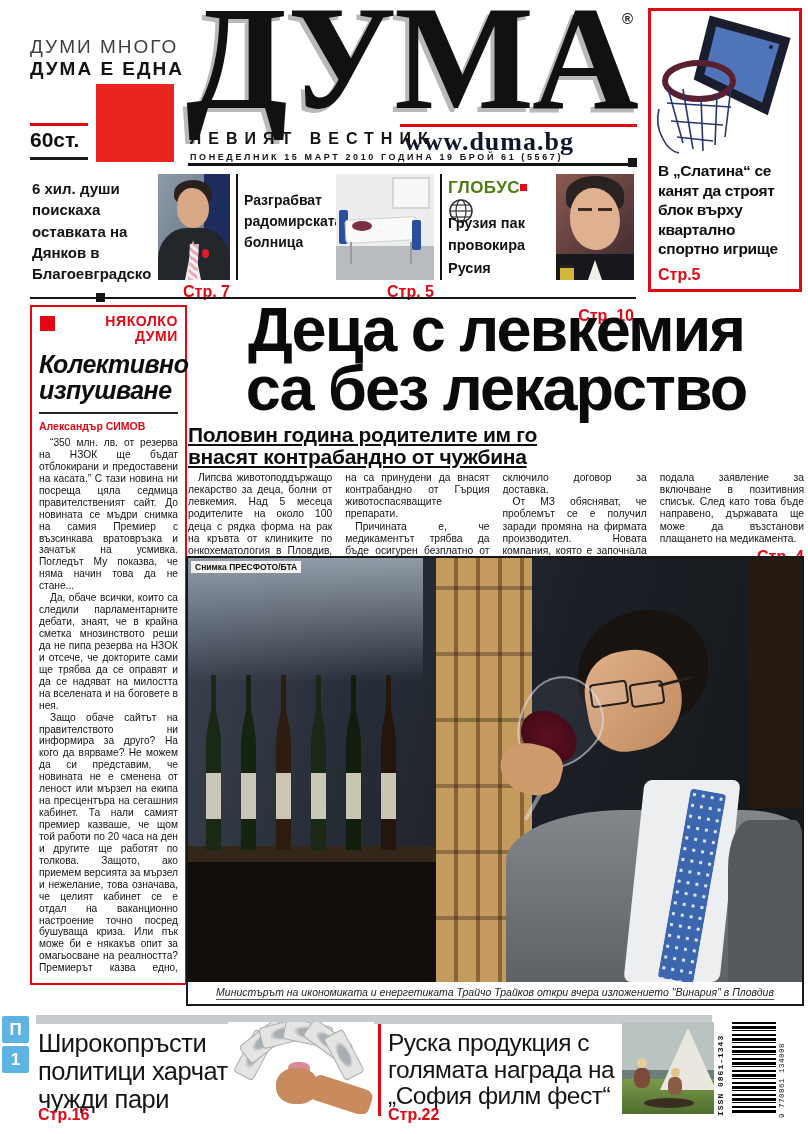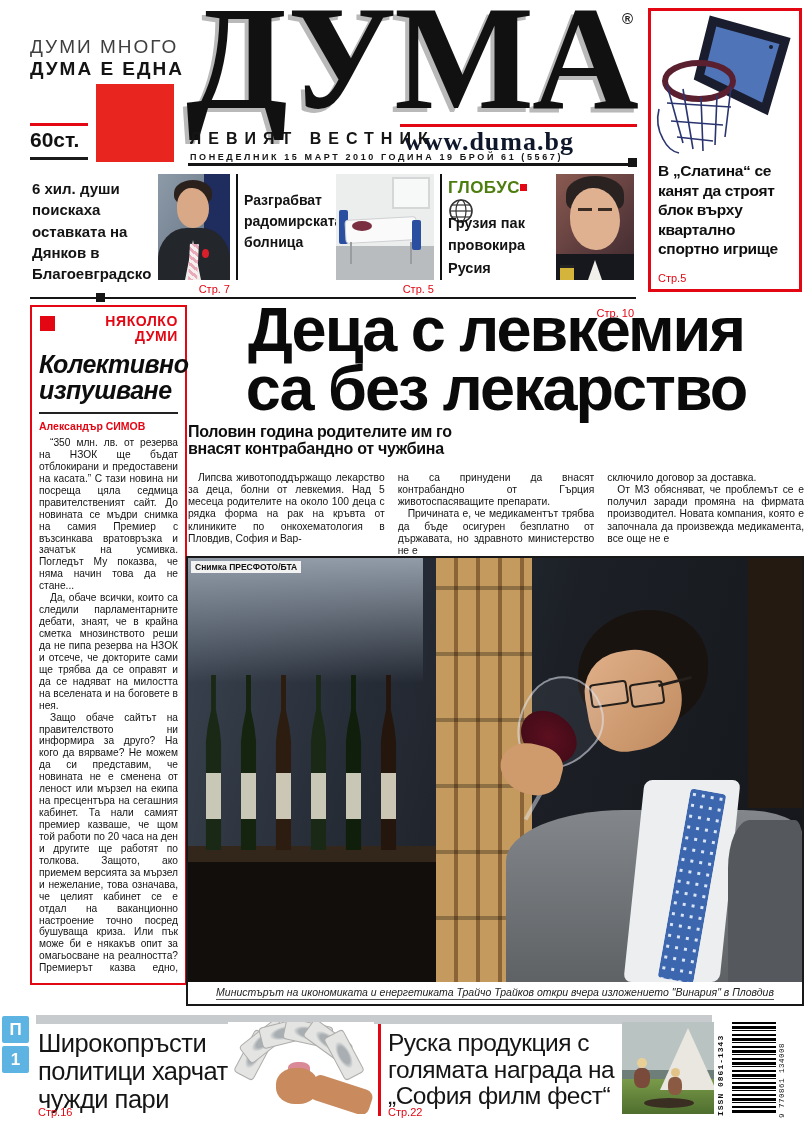--- a/index.html
+++ b/index.html
@@ -25,21 +25,21 @@
   .dateline{left:190px;top:152px;font-size:9px;font-weight:bold;letter-spacing:2.6px;color:#151515;}
   .header-rule{left:188px;top:163px;width:448px;height:3px;background:#151515;}
   .header-rule-sq{left:628px;top:158px;width:9px;height:9px;background:#151515;}
 
   
   .promo-box{left:648px;top:8px;width:154px;height:284px;border:3px solid #e30613;background:#fff;box-sizing:border-box;}
   .promo-img{position:absolute;left:2px;top:2px;width:144px;height:142px;}
   .promo-text{position:absolute;left:7px;top:150px;width:136px;font-size:15.5px;font-weight:bold;
               line-height:1.26;color:#0e0e0e;letter-spacing:-0.3px;}
   .promo-page{position:absolute;left:7px;bottom:5px;}
-  .pref{color:#e30613;font-weight:normal;font-size:11px;}
+  .pref{color:#e30613;font-weight:bold;font-size:16px;}
 
   
   .t1-text{left:32px;top:178px;width:122px;font-size:15px;font-weight:bold;line-height:1.42;color:#131313;}
   .t1-img{left:158px;top:174px;width:72px;height:106px;}
   .t1-page{left:158px;top:283px;width:72px;text-align:right;}
   .tdiv1{left:236px;top:174px;width:2px;height:106px;background:#111;}
   .t2-text{left:244px;top:190px;width:90px;font-size:14px;font-weight:bold;line-height:1.5;color:#131313;}
   .t2-img{left:336px;top:174px;width:98px;height:106px;}
   .t2-page{left:336px;top:283px;width:98px;text-align:right;}
   .tdiv2{left:440px;top:174px;width:2px;height:106px;background:#111;}
@@ -92,22 +92,22 @@
             letter-spacing:-0.5px;margin-top:4px;}
   .op-rule{width:100%;height:2px;background:#222;margin-top:9px;}
   .op-author{color:#e30613;font-weight:bold;font-size:10.5px;margin-top:6px;}
   .op-body{margin-top:5px;font-size:10.2px;line-height:1.17;text-align:justify;color:#131313;
            overflow:hidden;height:540px;}
   .op-body p{margin:0;text-indent:11px;}
 
   
   .lead-h1{left:186px;top:300px;width:620px;text-align:center;font-size:63px;font-weight:800;
            letter-spacing:-2px;line-height:0.93;color:#0a0a0a;}
-  .lead-sub{left:188px;top:424px;width:616px;font-size:16px;font-weight:bold;line-height:1.05;
-            color:#0e0e0e;letter-spacing:-0.3px;}
+  .lead-sub{left:188px;top:424px;width:616px;font-size:21px;font-weight:bold;line-height:1.05;
+            color:#0e0e0e;letter-spacing:-0.3px;text-decoration:underline;}
   .lead-cols{left:188px;top:472px;width:616px;height:84px;display:flex;gap:13px;}
   .lead-col{flex:1;font-size:10.3px;line-height:1.18;text-align:justify;color:#131313;overflow:hidden;}
   .lead-col p{margin:0;}
   .lead-col p.ind{text-indent:10px;}
   .lead-page{text-align:right;margin-top:3px;}
 
   
   .lead-photo{left:186px;top:556px;width:618px;height:450px;border:2px solid #181818;box-sizing:border-box;background:#14161a;}
   .photo-scene{position:relative;width:100%;height:424px;overflow:hidden;
                background:linear-gradient(105deg,#3a4350 0%,#262c36 30%,#1c2026 55%,#14161a 100%);}
@@ -301,20 +301,24 @@
       <p class="ind">Липсва животоподдържащо лекарство за деца, болни от левкемия. Над 5 месеца родителите на около 100 деца с рядка форма на рак на кръвта от клиниките по онкохематология в Пловдив, София и Вар-</p>
     </div>
     <div class="lead-col">
       <p>на са принудени да внасят контрабандно от Гърция животоспасяващите препарати.</p>
       <p class="ind">Причината е, че медикаментът трябва да бъде осигурен безплатно от държавата, но здравното министерство не е</p>
     </div>
     <div class="lead-col">
       <p>сключило договор за доставка.</p>
       <p class="ind">От МЗ обясняват, че проблемът се е получил заради промяна на фирмата производител. Новата компания, която е започнала да произвежда медикамента, все още не е</p>
     </div>
+    <div class="lead-col">
+      <p>подала заявление за включване в позитивния списък. След като това бъде направено, държавата ще може да възстанови плащането на медикамента.</p>
+      <div class="lead-page pref">Стр. 4</div>
+    </div>
   </div>
 
   <div class="abs lead-photo">
     <div class="photo-scene">
       <div class="ph-light"></div>
       <div class="ph-shelf"></div>
       <div class="ph-under"></div>
       <span class="bottle" style="left:12px;background:#1a2916">
           <i></i>
         </span>

